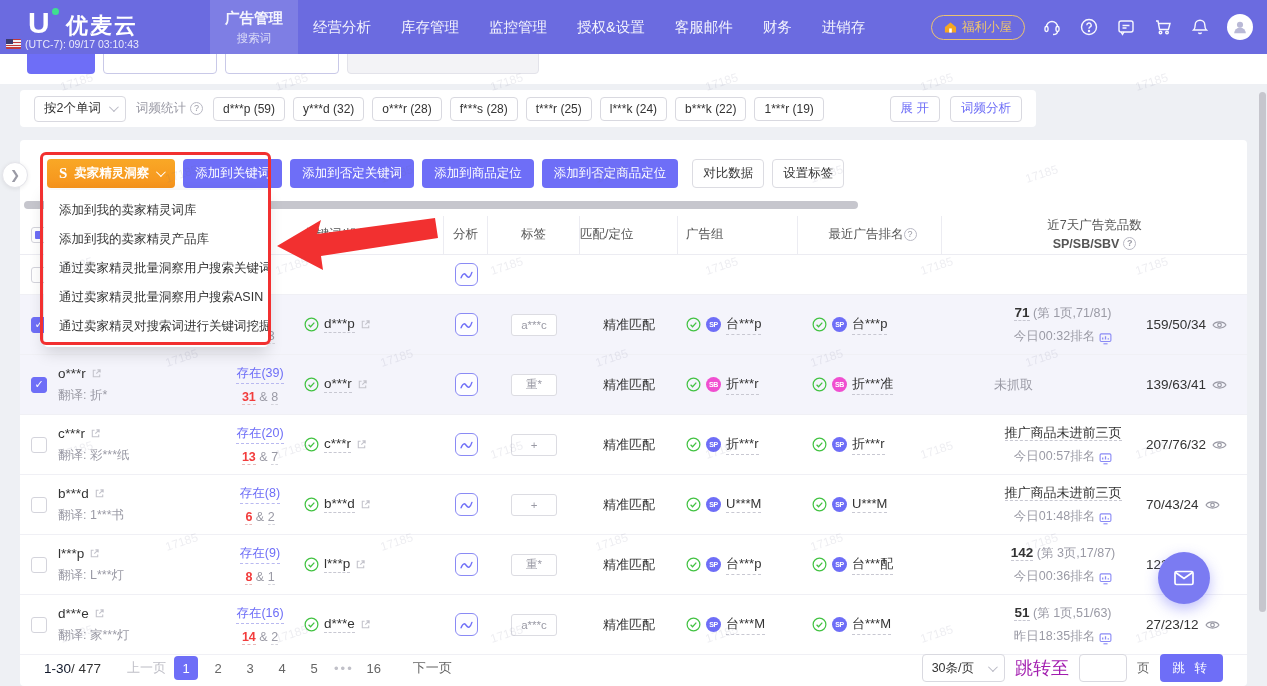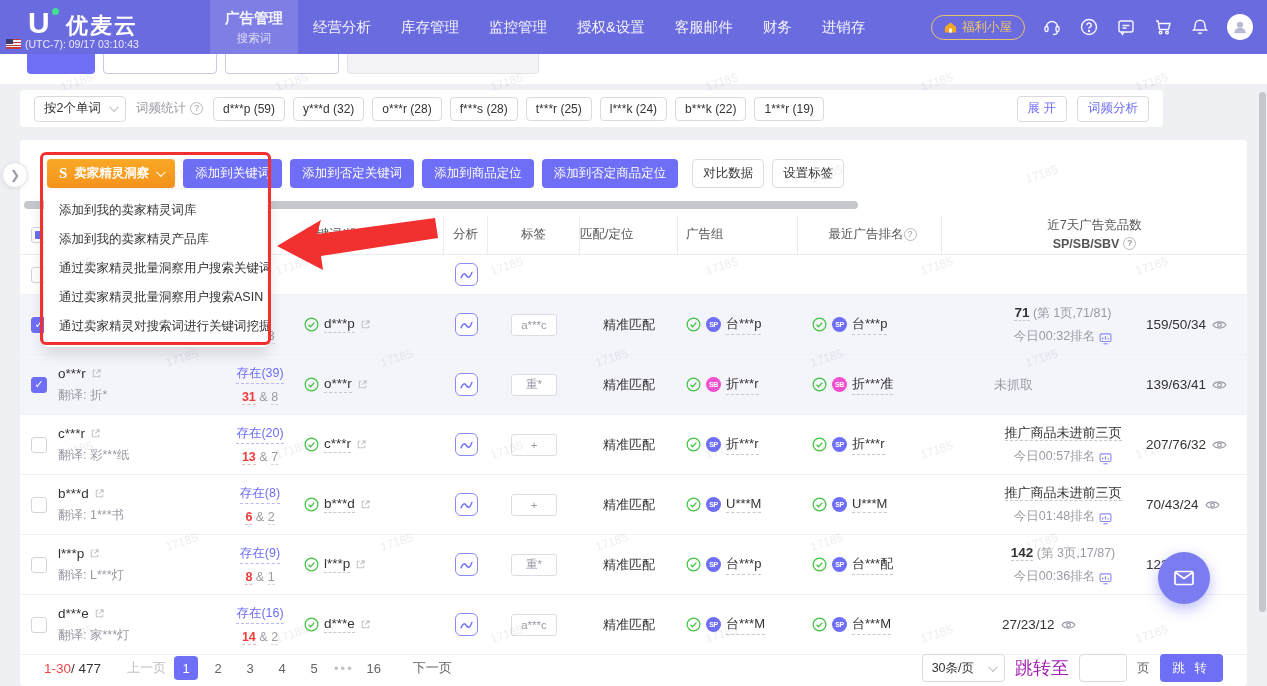--- a/index.html
+++ b/index.html
@@ -23,21 +23,21 @@
 .welfare{display:flex;align-items:center;gap:5px;height:25px;padding:0 12px;border:1px solid rgba(242,199,106,.95);border-radius:13px;color:#F2C76A;font-size:12.5px;cursor:pointer;white-space:nowrap}
 .hicon{width:20px;height:20px;cursor:pointer}
 .avatar{width:26px;height:26px;border-radius:50%;background:#fff;display:flex;align-items:center;justify-content:center}
 
 .substrip{position:absolute;left:0;top:54px;width:1267px;height:30px;background:#fff;overflow:hidden;z-index:5}
 .stub{position:absolute;top:-12px;height:32px;border-radius:4px}
 .stub.filled{background:#6E6EF7}
 .stub.line{background:#fff;border:1px solid #c9c9e8}
 .stub.grey{background:#f3f3f6;border:1px solid #e3e3ea}
 
-.wordbar{position:absolute;left:20px;top:90px;width:1143px;height:37px;background:#fff;border-radius:4px;display:flex;align-items:center;padding:0 14px;gap:10px;z-index:6}
+.wordbar{position:absolute;left:20px;top:90px;width:1016px;height:37px;background:#fff;border-radius:4px;display:flex;align-items:center;padding:0 14px;gap:10px;z-index:6}
 .wselect{display:flex;align-items:center;gap:8px;height:26px;border:1px solid #d9d9e0;border-radius:4px;padding:0 9px;font-size:12.5px;color:#333;cursor:pointer;white-space:nowrap}
 .chev{width:7px;height:7px;border-right:1.5px solid #b9b9c4;border-bottom:1.5px solid #b9b9c4;transform:rotate(45deg) translateY(-2px)}
 .wlabel{color:#9a9aa5;font-size:12.5px;display:flex;align-items:center;gap:4px;white-space:nowrap}
 .qmark{width:13px;height:13px;border:1px solid #b9b9c4;border-radius:50%;color:#9a9aa5;font-size:9px;display:inline-flex;align-items:center;justify-content:center;line-height:1}
 .wtags{display:flex;gap:8px;flex:1}
 .wtag{height:24px;display:inline-flex;align-items:center;padding:0 9px;border:1px solid #d9d9e0;border-radius:4px;background:#fff;font-size:12px;color:#333;cursor:pointer;white-space:nowrap}
 .wbtn{height:26px;display:inline-flex;align-items:center;padding:0 10px;border:1px solid #d9d9e0;border-radius:4px;color:#6E6EF7;font-size:12.5px;cursor:pointer;white-space:nowrap}
 
 .card{position:absolute;left:20px;top:140px;width:1227px;height:546px;background:#fff;border-radius:4px;z-index:6}
 .expander{position:absolute;left:-18px;top:22px;width:26px;height:26px;border-radius:50%;background:#fff;border:1px solid #e4e4ea;box-shadow:0 1px 4px rgba(0,0,0,.08);display:flex;align-items:center;justify-content:center;color:#9a9aa5;font-size:12px;z-index:7;cursor:pointer}
@@ -99,21 +99,21 @@
 .rank-plain{font-size:13px;color:#9a9aa5;text-align:center;width:100%}
 .ctr{align-items:center;text-align:center}
 .comp{display:flex;align-items:center;gap:6px;font-size:13.5px;color:#333;white-space:nowrap}
 
 .menu{position:absolute;left:24px;top:50px;width:224px;background:#fff;border-radius:0 0 4px 4px;box-shadow:0 6px 16px rgba(0,0,0,.14);z-index:30;padding:6px 0}
 .menu-item{height:29px;display:flex;align-items:center;padding:0 15px;font-size:12.5px;color:#333;cursor:pointer;white-space:nowrap}
 .redrect{position:absolute;left:20px;top:12px;width:231px;height:193px;border:3px solid #F23030;border-radius:6px;z-index:35;pointer-events:none}
 .arrow{position:absolute;left:255px;top:72px;z-index:36;pointer-events:none}
 
 .pager{position:absolute;left:0;top:510px;width:1227px;height:36px;display:flex;align-items:center;padding:0 24px;font-size:13px;color:#666}
-.pg-range{color:#ef4444;font-size:13.5px}
+.pg-range{color:#0f172a;font-size:13.5px}
 .pg-total{color:#333;font-size:13.5px;margin-left:0}
 .pg-prev{color:#c0c0c8;margin-left:26px;cursor:pointer}
 .pg-num{min-width:24px;height:24px;display:inline-flex;align-items:center;justify-content:center;margin-left:8px;border-radius:4px;cursor:pointer;color:#666}
 .pg-num.on{background:#6E6EF7;color:#fff}
 .pg-dots{color:#c0c0c8;margin-left:8px;letter-spacing:2px}
 .pg-next{margin-left:27px;color:#666;cursor:pointer}
 .pg-right{margin-left:auto;display:flex;align-items:center;gap:10px}
 .pg-select{display:flex;align-items:center;gap:14px;height:28px;border:1px solid #d9d9e0;border-radius:4px;padding:0 9px;font-size:12.5px;color:#333;cursor:pointer;white-space:nowrap}
 .pg-input{width:48px;height:28px;border:1px solid #d9d9e0;border-radius:4px;background:#fff}
 .pg-go{height:28px;padding:0 13px;border-radius:4px;background:#6E6EF7;color:#fff;display:inline-flex;align-items:center;font-size:12.5px;letter-spacing:3px;cursor:pointer}
@@ -759,20 +759,31 @@
             </span>
           </span>
           <span class="c8">
             <span class="adcell">
               <svg width="15" height="15" viewBox="0 0 16 16" fill="none" stroke="#42C242" stroke-width="1.3">
                 <circle cx="8" cy="8" r="6.8"></circle>
                 <path d="M4.9 8.3l2.1 2.1 4-4.5"></path>
               </svg>
               <span class="badge" style="background:#6E6EF7">SP</span>
               <span class="adname">台***M</span>
+            </span>
+          </span>
+          <span class="c9 two ctr">
+            <span class="rank-l1"><span class="rank-num">51</span> <span>(第 1页,51/63)</span></span>
+            <span class="rank-sub">
+              <span>昨日18:35排名</span>
+              <svg width="13" height="13" viewBox="0 0 14 14" fill="none" stroke="#8a8af5" stroke-width="1.2">
+                <rect x="1.2" y="2" width="11.6" height="8.3" rx="1.3"></rect>
+                <path d="M4 8V6M7 8V4.7M10 8V6.8" stroke-width="1.4"></path>
+                <path d="M4.8 12.7h4.4"></path>
+              </svg>
             </span>
           </span>
           <span class="c10">
             <span class="comp">
               <span>27/23/12</span>
               <svg width="15" height="12" viewBox="0 0 14 11" fill="none" stroke="#9a9aa5" stroke-width="1.1">
                 <path d="M1 5.5C3.4 1.7 10.6 1.7 13 5.5 10.6 9.3 3.4 9.3 1 5.5z"></path>
                 <circle cx="7" cy="5.5" r="1.7"></circle>
               </svg>
             </span>

